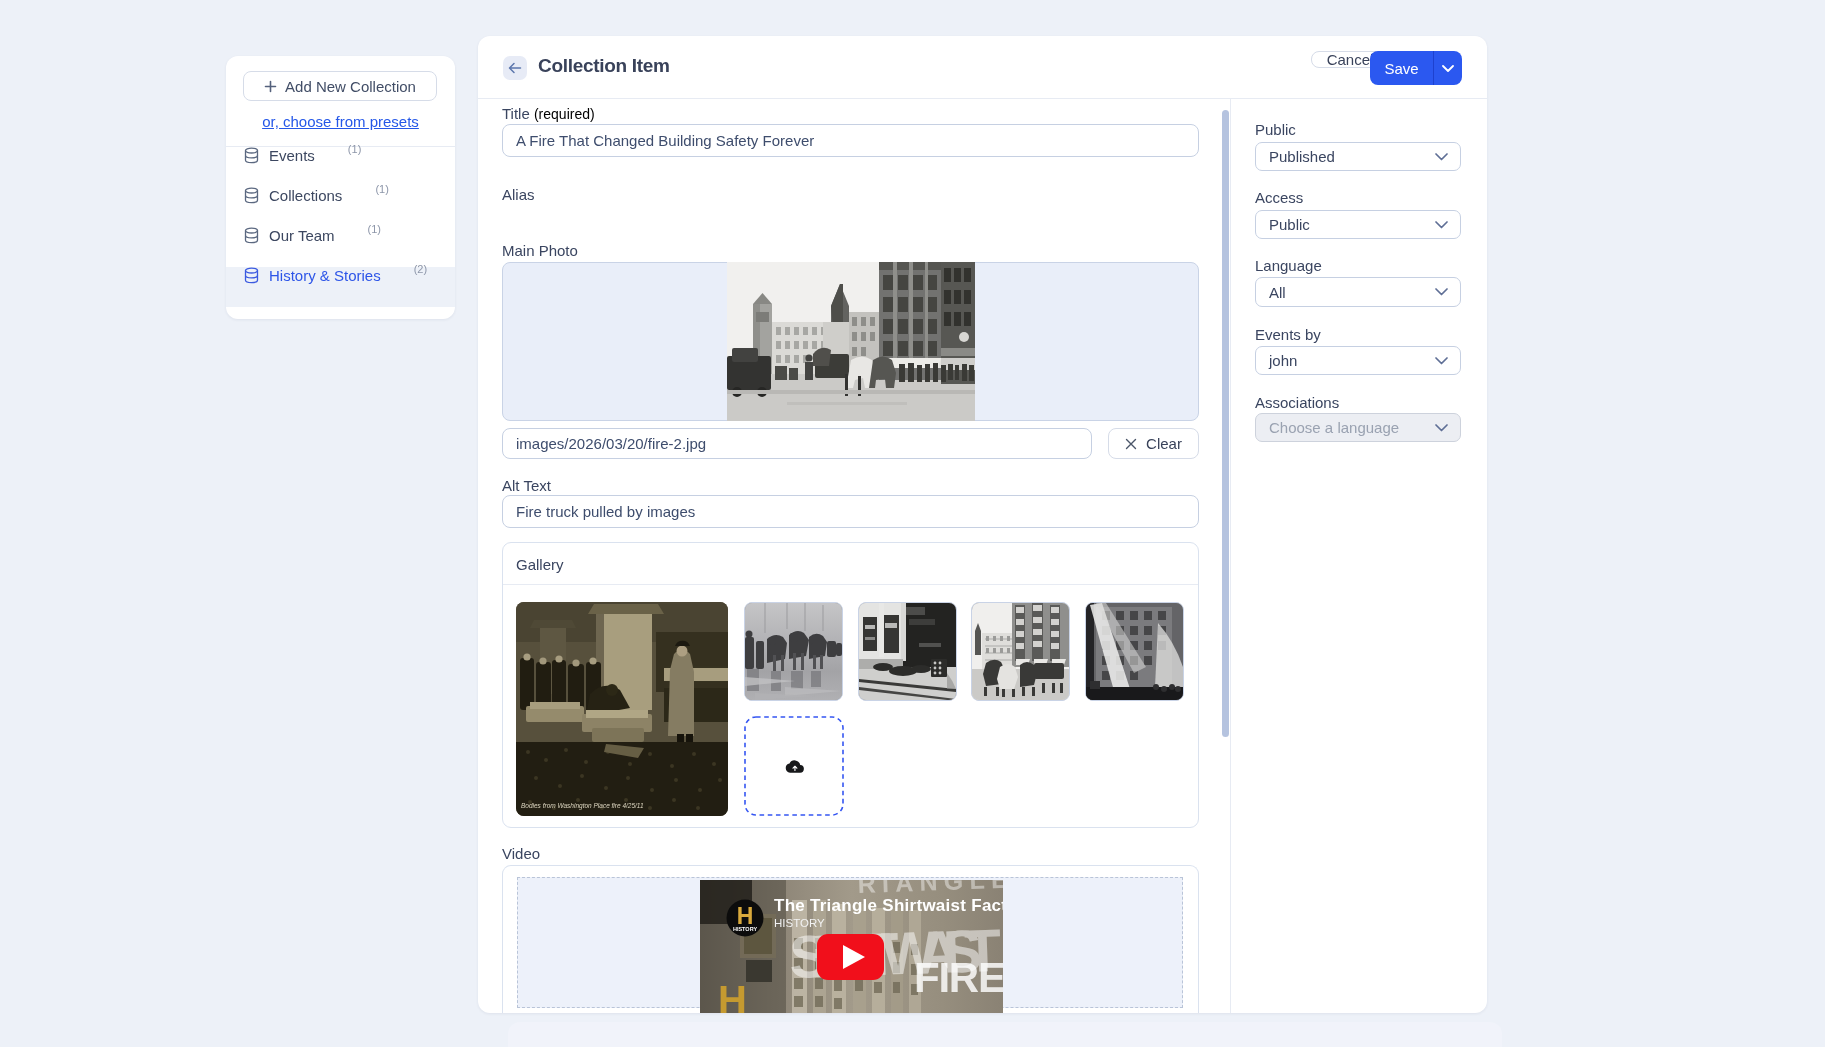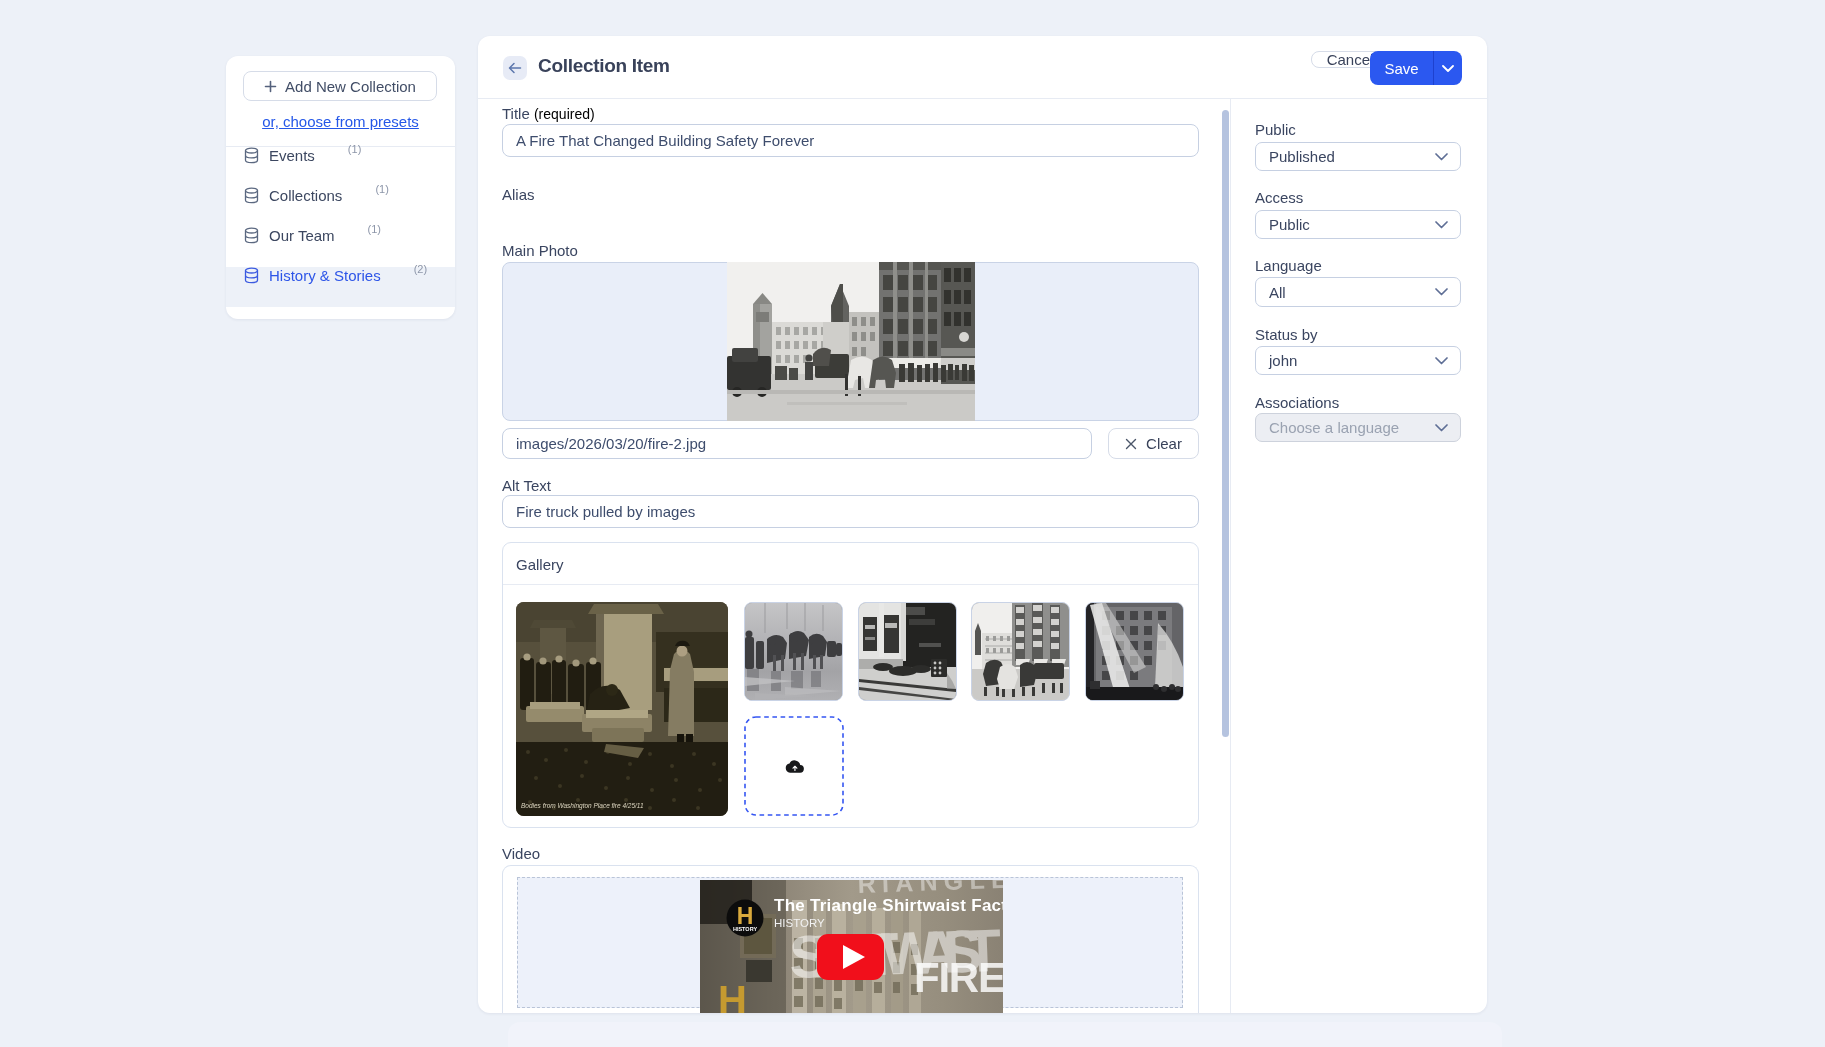--- a/index.html
+++ b/index.html
@@ -579,21 +579,21 @@
           <path d="M1 1l5.5 5.5L12 1" stroke="#5f6f96" stroke-width="1.7" fill="none" stroke-linecap="round" stroke-linejoin="round"></path>
         </svg></div>
   <div class="lbl" style="left:777px; top:153px;">Access</div>
   <div class="selbox" style="left:777px; top:174px; width:206px; height:29px;">Public<svg width="13" height="8" viewBox="0 0 13 8">
           <path d="M1 1l5.5 5.5L12 1" stroke="#5f6f96" stroke-width="1.7" fill="none" stroke-linecap="round" stroke-linejoin="round"></path>
         </svg></div>
   <div class="lbl" style="left:777px; top:221px;">Language</div>
   <div class="selbox" style="left:777px; top:241px; width:206px; height:30px;">All<svg width="13" height="8" viewBox="0 0 13 8">
           <path d="M1 1l5.5 5.5L12 1" stroke="#5f6f96" stroke-width="1.7" fill="none" stroke-linecap="round" stroke-linejoin="round"></path>
         </svg></div>
-  <div class="lbl" style="left:777px; top:290px;">Status by</div>
+  <div class="lbl" style="left:777px; top:290px;">Events by</div>
   <div class="selbox" style="left:777px; top:310px; width:206px; height:29px;">john<svg width="13" height="8" viewBox="0 0 13 8">
           <path d="M1 1l5.5 5.5L12 1" stroke="#5f6f96" stroke-width="1.7" fill="none" stroke-linecap="round" stroke-linejoin="round"></path>
         </svg></div>
   <div class="lbl" style="left:777px; top:358px;">Associations</div>
   <div class="selbox" style="left:777px; top:377px; width:206px; height:29px; background:#eceef3; border-color:#cdd2dc; color:#9aa2b1;">Choose a language<svg width="13" height="8" viewBox="0 0 13 8">
           <path d="M1 1l5.5 5.5L12 1" stroke="#5f6f96" stroke-width="1.7" fill="none" stroke-linecap="round" stroke-linejoin="round"></path>
         </svg></div>
 
 </div>
 

